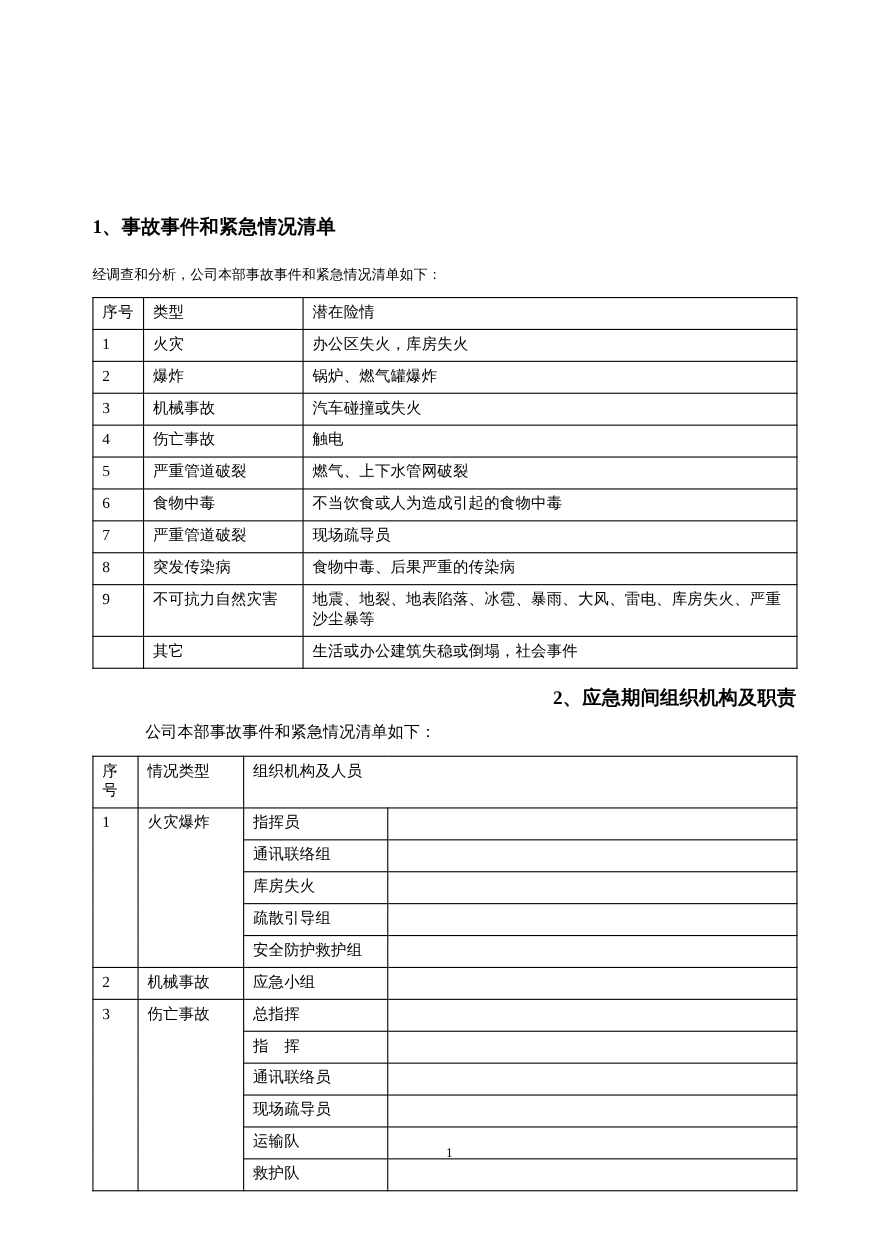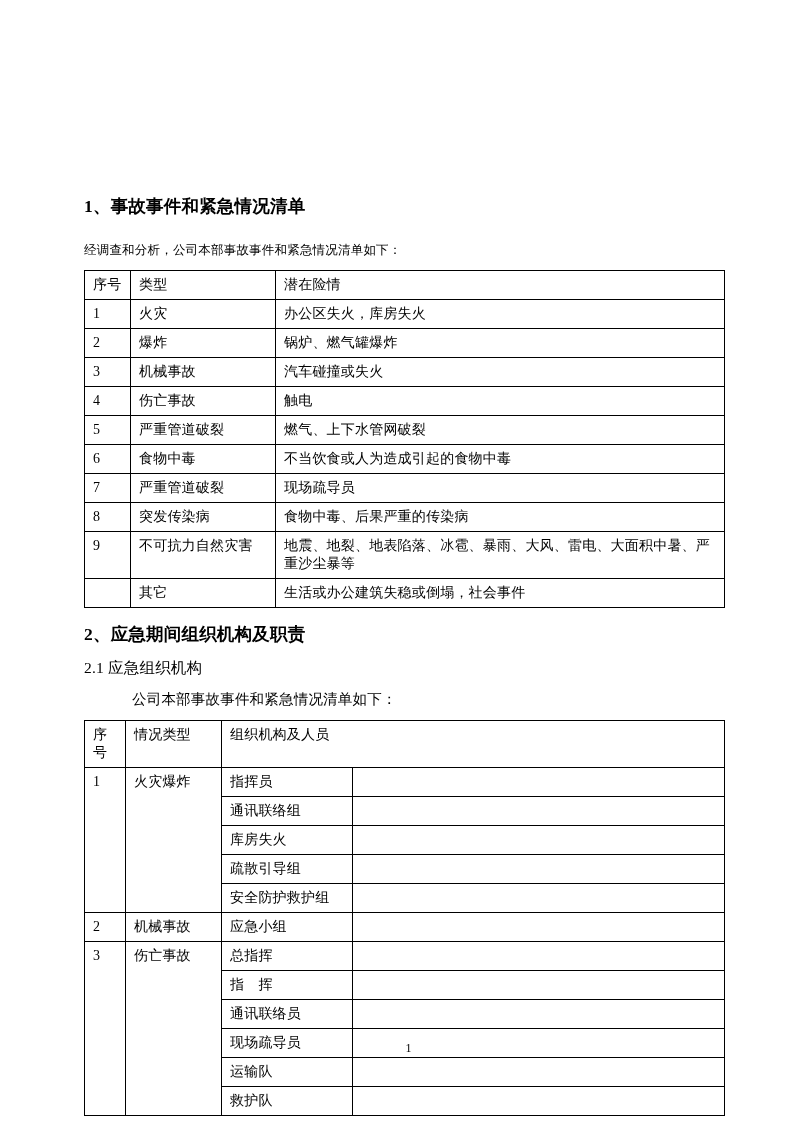--- a/index.html
+++ b/index.html
@@ -41,20 +41,21 @@
     margin: 22px 0 10px 0;
     letter-spacing: 0.2px;
   }
   h2.h-sec {
     font-size: 17.5px;
     font-weight: bold;
     margin: 13px 0 0 0;
     padding: 0;
     line-height: 26px;
     letter-spacing: 0.2px;
+    text-align: right;
   }
   h3.h-sub {
     font-size: 15.5px;
     font-weight: normal;
     margin: 9px 0 0 0;
     padding: 0;
     line-height: 24px;
     letter-spacing: 0.2px;
   }
   .body-para {
@@ -165,33 +166,32 @@
           <td>现场疏导员</td>
         </tr>
         <tr>
           <td>8</td>
           <td>突发传染病</td>
           <td>食物中毒、后果严重的传染病</td>
         </tr>
         <tr>
           <td class="vtop">9</td>
           <td class="vtop">不可抗力自然灾害</td>
-          <td class="vtop">地震、地裂、地表陷落、冰雹、暴雨、大风、雷电、大面积中暑、严重沙尘暴等</td>
+          <td class="vtop">地震、地裂、地表陷落、冰雹、暴雨、大风、雷电、库房失火、严重沙尘暴等</td>
         </tr>
         <tr>
           <td></td>
           <td>其它</td>
           <td>生活或办公建筑失稳或倒塌，社会事件</td>
         </tr>
       </tbody>
     </table>
 
     <h2 class="h-sec">2、应急期间组织机构及职责</h2>
 
-    <h3 class="h-sub">2.1 应急组织机构</h3>
 
     <p class="body-para">公司本部事故事件和紧急情况清单如下：</p>
 
     <table class="doc-table t2">
       <colgroup>
           <col class="c1">
           <col class="c2">
           <col class="c3">
           <col class="c4">
         </colgroup>

